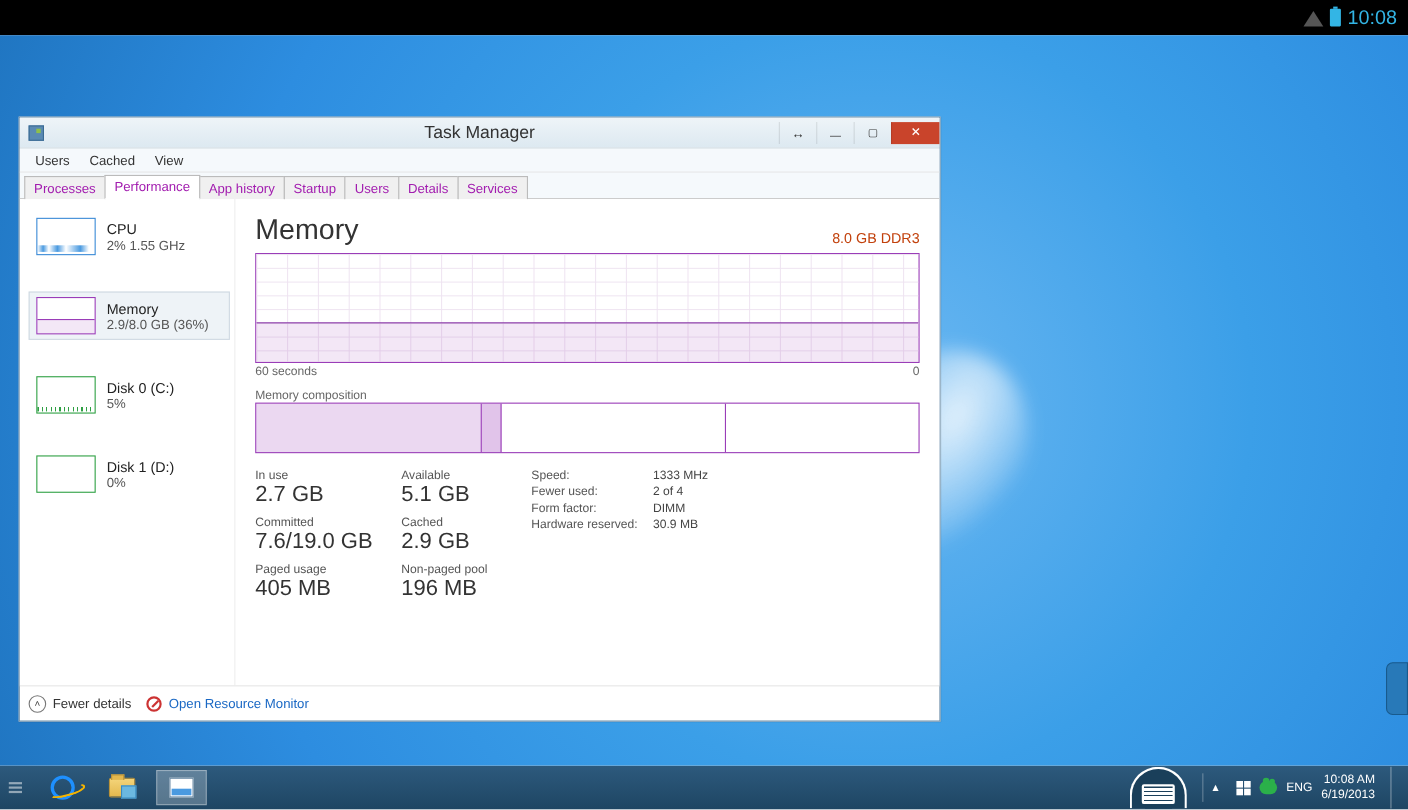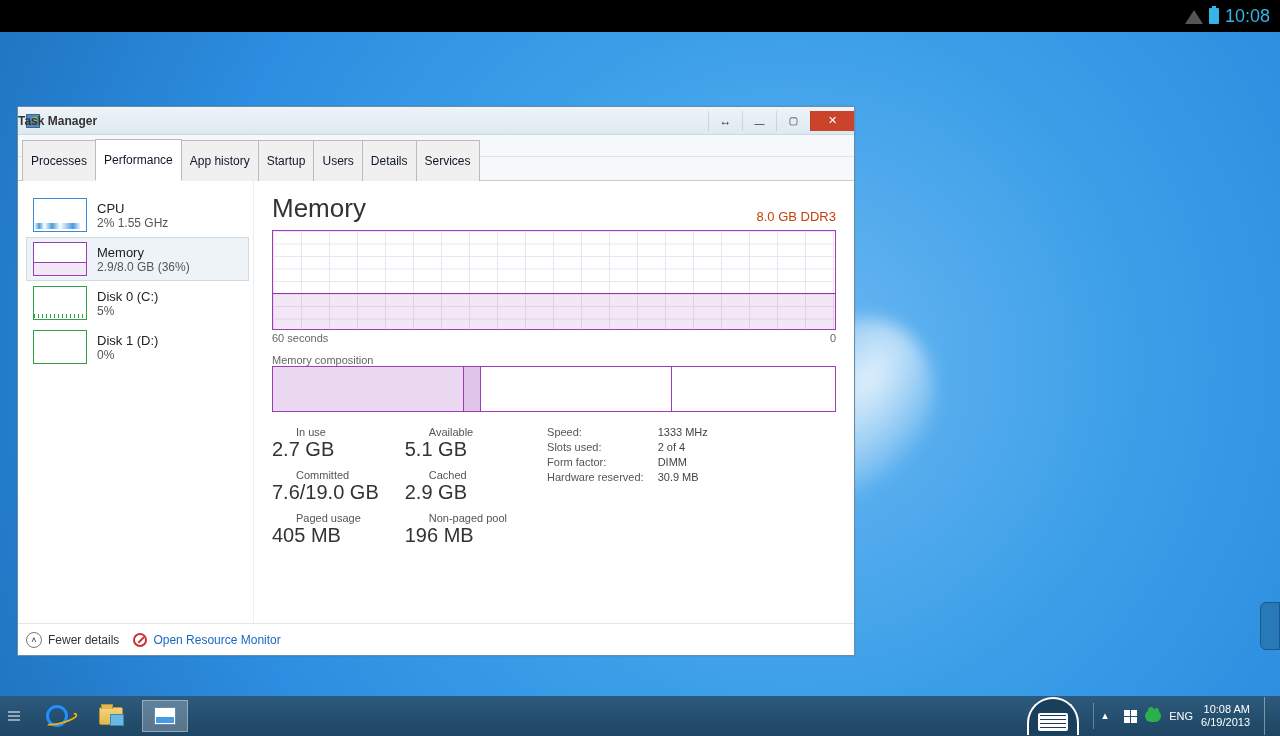--- a/index.html
+++ b/index.html
@@ -23,38 +23,38 @@
 .fl-center{ position:absolute; left:110px; top:150px; width:70px; height:60px; background:radial-gradient(circle,#f4b642,#e27d18); border-radius:50%;}
 
 
 .tv-tab { position:absolute; right:0; top:570px; width:20px; height:48px; background:#2879b8; border-radius:6px 0 0 6px; border:1px solid #185a8d;}
 
 
 .window { position: absolute; left: 17px; top: 74px; width: 838px; height: 550px; background: #fff; border: 1px solid #6b8da8; box-shadow: 0 0 1px rgba(0,0,0,.2); display:flex; flex-direction:column; }
 .titlebar { height: 28px; background: linear-gradient(#eef4f8,#dde9f1); display:flex; align-items:center; border-bottom:1px solid #cdd9e2; position:relative; }
 .titlebar .tb-icon { width:14px; height:14px; margin:0 8px; background:#5a8ab3; border:1px solid #3a6a93; position:relative;}
 .titlebar .tb-icon::after{content:""; position:absolute; inset:2px 2px 6px 6px; background:#8fc04a;}
-.titlebar .title { position:absolute; left:0; right:0; font-size:12px; color:#333; pointer-events:none;font-weight:bold;}
+.titlebar .title { position:absolute; left:0; right:0; text-align:center; font-size:16px; color:#333; pointer-events:none;}
 .win-btns { margin-left:auto; display:flex; height:20px; }
 .win-btn { width:34px; height:20px; display:flex; align-items:center; justify-content:center; font-size:11px; color:#333; border-left:1px solid rgba(0,0,0,.1);}
 .win-btn.close { background:#c9442b; color:#fff; width:44px;}
 .win-btn.restore::before{content:"↔"; font-size:12px;}
 .win-btn.mini::before{content:"—"; font-size:10px; position:relative; top:3px;}
 .win-btn.max::before{content:"▢"; font-size:10px;}
 .win-btn.close::before{content:"✕";}
 
 .menubar { height:22px; display:flex; align-items:center; padding:0 6px; gap:2px; border-bottom:1px solid #e3e3e3; font-size:12px; color:#333; background:#f5f9fc;}
 .menubar span { padding:2px 8px; cursor:default;}
 
 .tabstrip { height:24px; display:flex; align-items:flex-end; padding:0 4px; background:#f5f9fc; border-bottom:1px solid #ccc; font-size:12px;}
-.tab { padding:13px 8px; border:1px solid #bbb; border-bottom:none; background:#f0f0f0; color:#0f172a; margin-right:-1px; position:relative; top:1px; cursor:default;}
+.tab { padding:3px 8px; border:1px solid #bbb; border-bottom:none; background:#f0f0f0; color:#a21caf; margin-right:-1px; position:relative; top:1px; cursor:default;}
 .tab.active{ background:#fff; z-index:2; top:1px; border-bottom:1px solid #fff;}
 
 .body { flex:1; display:flex; background:#fff; }
-.sidebar { width:236px; padding:12px 4px 4px 8px; display:flex; flex-direction:column; gap:0; border-right:1px solid #eee;}
+.sidebar { width:196px; padding:12px 4px 4px 8px; display:flex; flex-direction:column; gap:28px; border-right:1px solid #eee;}
 .sb-item { display:flex; gap:10px; padding:4px 6px; align-items:center; border:1px solid transparent; cursor:default;}
 .sb-item.selected{ background:#eef3f7; border:1px solid #cfd9e2;}
 .sb-thumb { width:54px; height:34px; border:1px solid; background:#fff; position:relative; flex-shrink:0;}
 .sb-thumb.cpu{ border-color:#3a8ad6;}
 .sb-thumb.cpu::after{content:""; position:absolute; left:0; right:0; bottom:2px; height:6px; background:linear-gradient(90deg,transparent 0, #4a9ae0 10%, transparent 20%, #4a9ae0 35%, transparent 50%, #4a9ae0 75%, transparent 90%);}
 .sb-thumb.mem{ border-color:#9a3db8;}
 .sb-thumb.mem::after{content:""; position:absolute; left:0; right:0; bottom:0; height:12px; background:rgba(154,61,184,.12); border-top:1px solid #9a3db8;}
 .sb-thumb.disk0{ border-color:#2ea043;}
 .sb-thumb.disk0::after{content:""; position:absolute; left:0; right:0; bottom:1px; height:4px; background:repeating-linear-gradient(90deg,#2ea043 0 1px, transparent 1px 4px);}
 .sb-thumb.disk1{ border-color:#2ea043;}
@@ -72,21 +72,21 @@
 .chart1 .grid{ position:absolute; inset:0; background-image:linear-gradient(#eee3f1 1px,transparent 1px),linear-gradient(90deg,#eee3f1 1px,transparent 1px); background-size:100% 12.5px, 28px 100%;}
 .chart1 .fill{ position:absolute; left:0; right:0; bottom:0; height:36px; background:rgba(154,61,184,.12); border-top:1px solid #8837a5;}
 .axis-row{ display:flex; justify-content:space-between; font-size:11px; color:#666; margin-bottom:10px;align-items:flex-end;}
 .chart2 { height:46px; border:1px solid #9a3db8; position:relative; margin-bottom:14px;}
 .chart2 .seg{ position:absolute; top:0; bottom:0;}
 .chart2 .seg.inuse{ left:0; width:34%; background:rgba(154,61,184,.20); border-right:1px solid #9a3db8;}
 .chart2 .seg.mod{ left:34%; width:3%; background:rgba(154,61,184,.30); border-right:1px solid #9a3db8;}
 .chart2 .seg.stand{ left:37%; width:34%; border-right:1px solid #9a3db8;}
 .stats { display:flex; gap:40px; }
 .stat-left{ display:grid; grid-template-columns:auto auto; column-gap:26px; row-gap:8px;}
-.stat-block .lbl{ font-size:11px; color:#555;margin-left:24px;}
+.stat-block .lbl{ font-size:11px; color:#555;}
 .stat-block .val{ font-size:20px; color:#333; font-weight:400;}
 .stat-right{ display:grid; grid-template-columns:auto auto; column-gap:14px; row-gap:3px; font-size:11px; color:#444; align-content:start;}
 .stat-right .k{ color:#555;}
 
 .footer { height:32px; border-top:1px solid #e5e5e5; display:flex; align-items:center; padding:0 8px; gap:14px; font-size:12px;}
 .footer .fewer{ display:flex; align-items:center; gap:6px; color:#333; cursor:default;}
 .footer .fewer .circ{ width:16px; height:16px; border:1px solid #777; border-radius:50%; display:flex; align-items:center; justify-content:center; font-size:9px;}
 .footer .orm{ display:flex; align-items:center; gap:6px; color:#1a68c4; cursor:default;}
 .footer .orm .ic{ width:14px; height:14px; border:2px solid #c33; border-radius:50%; position:relative;}
 .footer .orm .ic::after{content:""; position:absolute; left:2px; top:4px; width:8px; height:1.5px; background:#c33; transform:rotate(-45deg);}
@@ -245,21 +245,21 @@
               <div class="val">405 MB</div>
             </div>
             <div class="stat-block">
               <div class="lbl">Non-paged pool</div>
               <div class="val">196 MB</div>
             </div>
           </div>
           <div class="stat-right">
             <span class="k">Speed:</span>
             <span>1333 MHz</span>
-            <span class="k">Slots used:</span>
+            <span class="k">Fewer used:</span>
             <span>2 of 4</span>
             <span class="k">Form factor:</span>
             <span>DIMM</span>
             <span class="k">Hardware reserved:</span>
             <span>30.9 MB</span>
           </div>
         </div>
 
       </div>
     </div>

